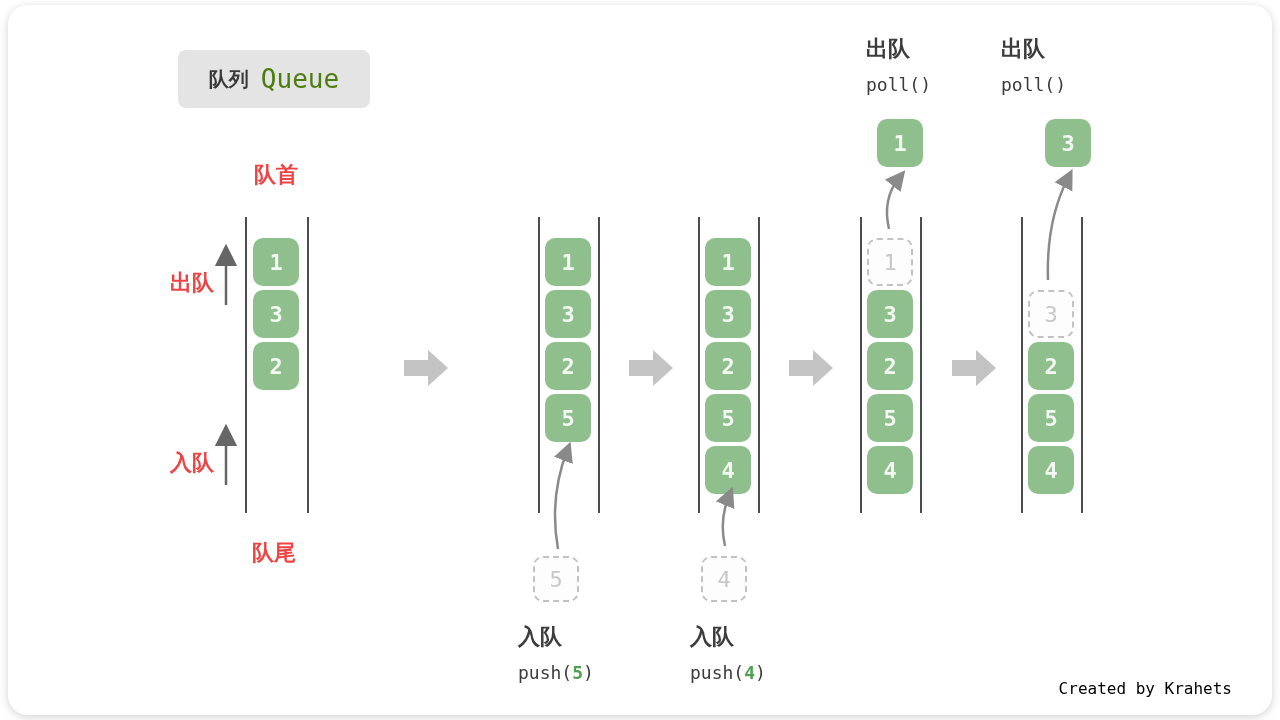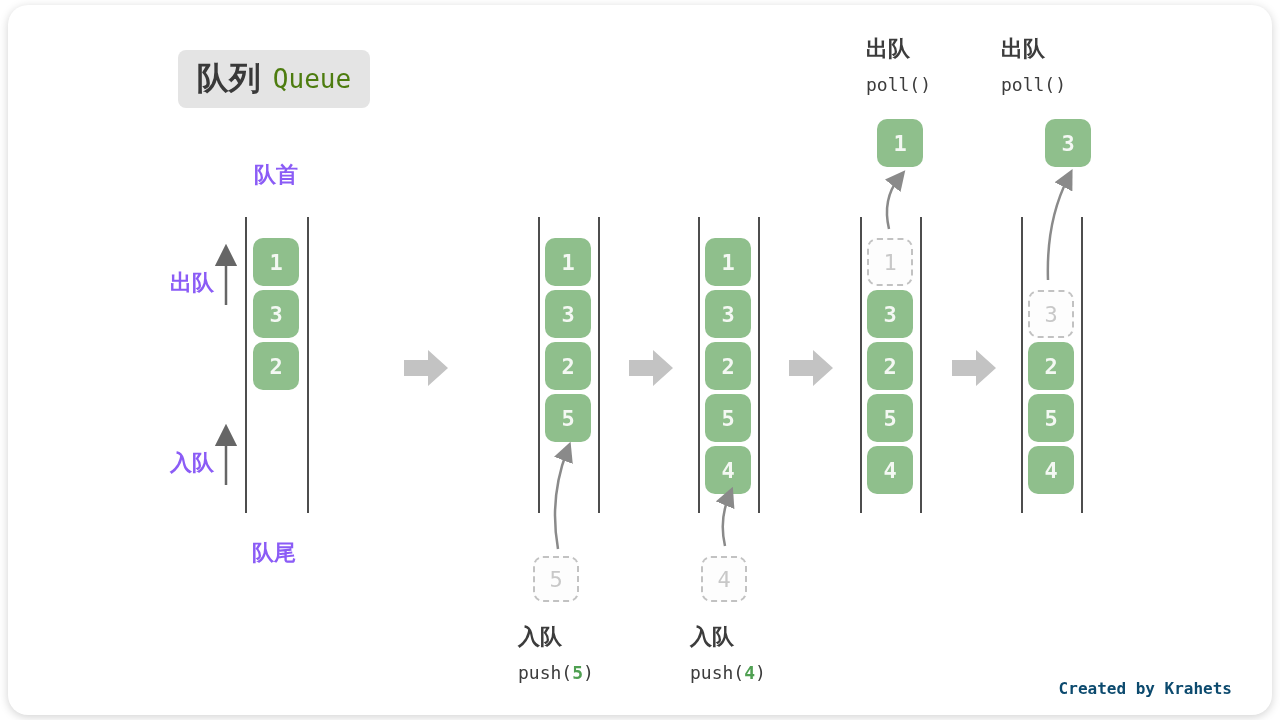--- a/index.html
+++ b/index.html
@@ -5,40 +5,40 @@
   html,body{margin:0;padding:0;background:#ffffff;}
   .canvas{position:relative;width:1280px;height:720px;background:#fff;overflow:hidden;
           font-family:"Liberation Sans",sans-serif;color:#3c3c3c;}
   .card{position:absolute;left:8px;top:5px;right:8px;bottom:5px;background:#fff;
         border-radius:20px;box-shadow:0 2px 10px rgba(0,0,0,0.18);}
   .abs{position:absolute;}
   
   .title-badge{position:absolute;left:170px;top:45px;width:192px;height:58px;
                background:#e4e4e4;border-radius:8px;display:flex;align-items:center;
                justify-content:center;gap:12px;}
-  .title-cn{font-weight:700;font-size:32px;color:#393939;}
+  .title-cn{font-weight:700;font-size:20px;color:#393939;}
   .title-en{font-family:"DejaVu Sans Mono",monospace;font-size:26px;color:#4d7c0f;}
   
-  .cjk{font-weight:700;font-size:22px;color:#8b5cf6;white-space:nowrap;}
+  .cjk{font-weight:700;font-size:22px;color:#ef4444;white-space:nowrap;}
   .center62{width:62px;text-align:center;}
   
   .wall{position:absolute;top:212px;width:1.5px;height:296px;background:#4d4d4d;}
   
   .cell{position:absolute;width:46px;height:48px;border-radius:10px;background:#8fbf8c;
         color:#f4f8f3;font-family:"DejaVu Sans Mono",monospace;font-weight:700;font-size:22px;
         display:flex;align-items:center;justify-content:center;box-sizing:border-box;}
   .ghost{background:#fdfdfd;border:2.5px dashed #c2c2c2;color:#c8c8c8;font-weight:400;}
   .ghost-sq{height:46px;}
   
   .op{position:absolute;line-height:36px;font-size:22px;}
   .op .cjk-line{font-weight:700;}
   .code{font-family:"DejaVu Sans Mono",monospace;font-size:18px;color:#3c3c3c;}
   .arg{color:#4fa052;font-weight:700;}
   .watermark{position:absolute;right:40px;top:674px;font-family:"DejaVu Sans Mono",monospace;
-             font-size:16px;color:#0c4a6e;font-weight:bold;}
+             font-size:16px;color:#000000;}
   svg{position:absolute;overflow:visible;}
 </style>
 </head>
 <body>
 
 <div class="canvas">
   <div class="card">
 
     <div class="title-badge">
       <span class="title-cn">队列</span>

